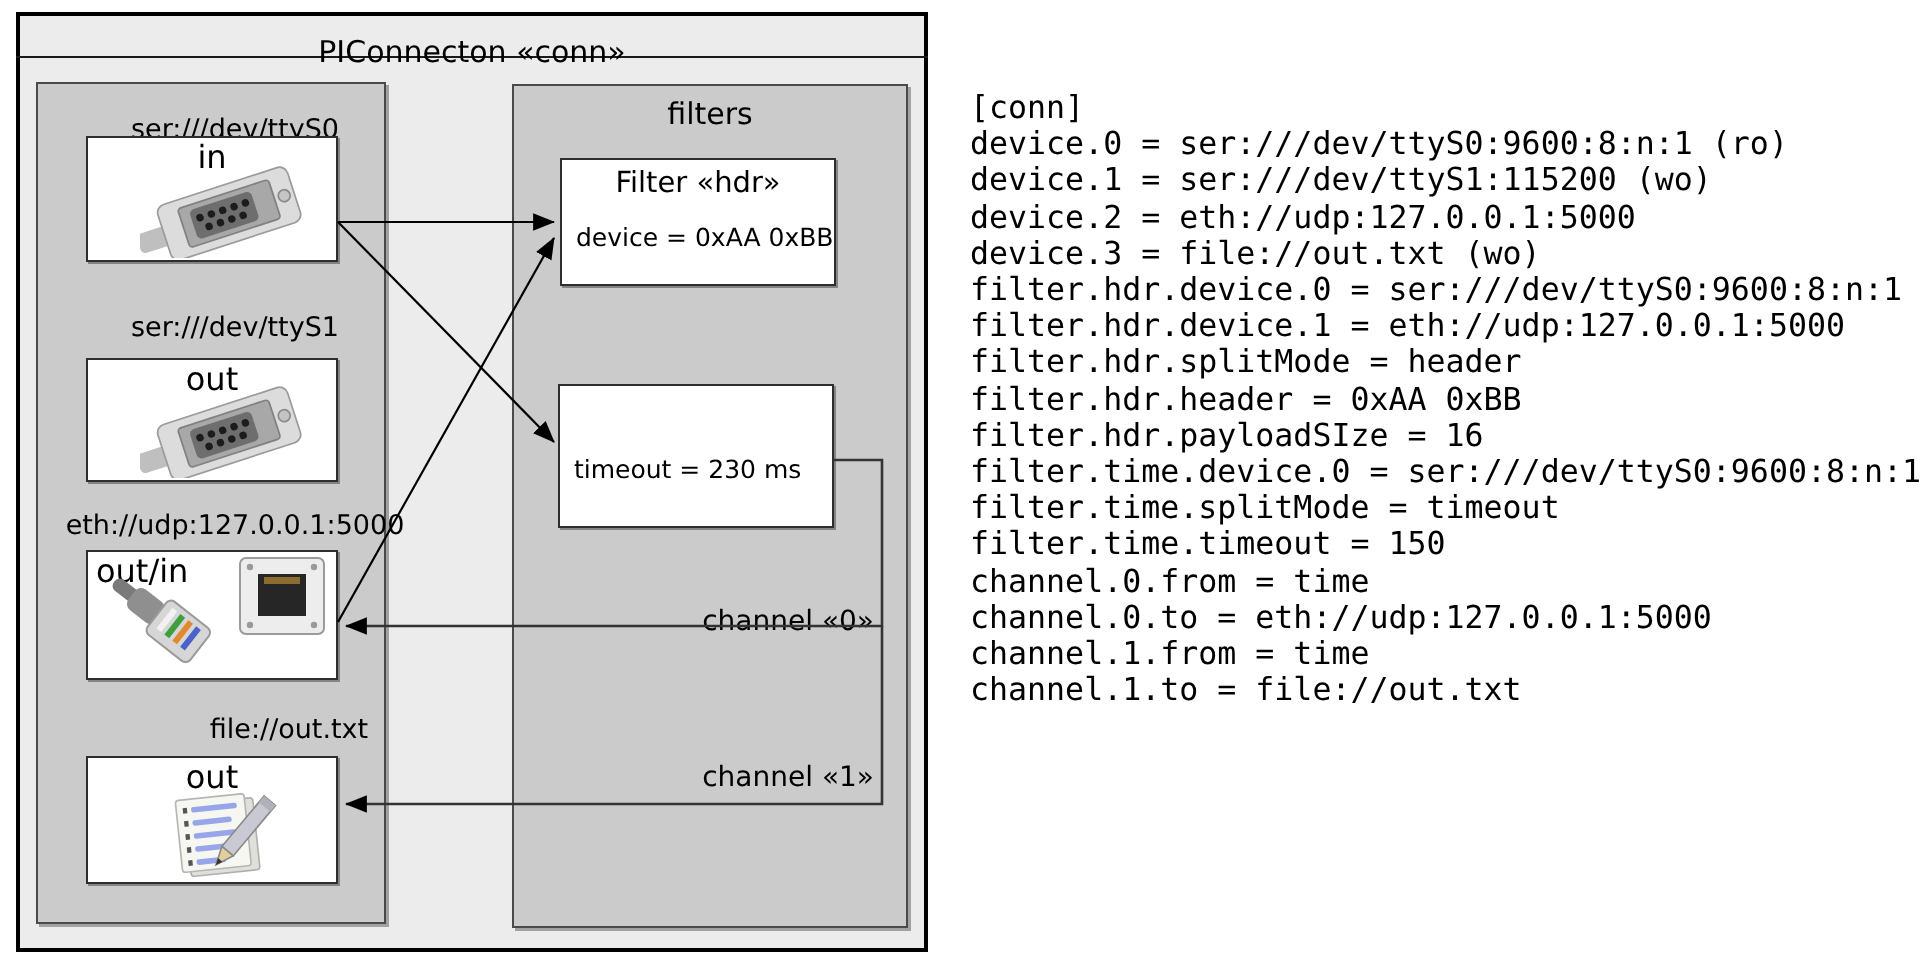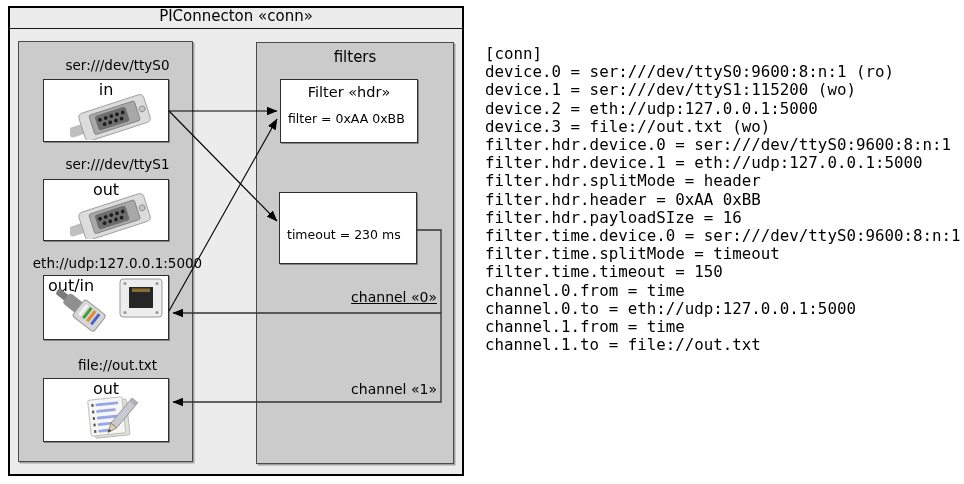--- a/index.html
+++ b/index.html
@@ -5,54 +5,54 @@
   html,body{margin:0;padding:0;background:#fff;}
   #stage{position:relative;width:964px;height:484px;background:#ffffff;
          font-family:"DejaVu Sans", sans-serif;color:#000;overflow:hidden;}
   .abs{position:absolute;}
 
   
   #outer{left:8px;top:6px;width:456px;height:470px;box-sizing:border-box;
          border:2.5px solid #000;background:#ececec;}
   #title-bar{left:8px;top:6px;width:456px;height:23px;box-sizing:border-box;
          border-bottom:1.5px solid #1a1a1a;text-align:center;
-         font-size:15px;padding-top:1px;}
+         font-size:15px;padding-top:11px;}
 
   
   .group{box-sizing:border-box;background:#cbcbcb;border:1.5px solid #4a4a4a;
          box-shadow:1.5px 1.5px 0 rgba(70,70,70,.45);}
   #devices-group{left:18px;top:41px;width:175px;height:421px;}
   #filters-group{left:256px;top:42px;width:198px;height:422px;}
   #filters-label{left:256px;top:48px;width:198px;text-align:center;font-size:15px;}
 
   
   .uri{left:18px;width:199px;text-align:center;font-size:13.5px;white-space:nowrap;}
-  #uri-0{top:57px;} #uri-1{top:156px;} #uri-2{top:255px;} #uri-3{top:357px;}
+  #uri-0{top:57px;} #uri-1{top:156px;} #uri-2{top:255px;} #uri-3{top:357px;padding-left:27px;}
 
   
   .wbox{box-sizing:border-box;background:#fff;border:1.3px solid #2e2e2e;
         box-shadow:1px 1px 0 rgba(0,0,0,.35);}
-  #dev-0{left:43px;top:79px;width:126px;height:63px;}
+  #dev-0{left:43px;top:68px;width:126px;height:63px;}
   #dev-1{left:43px;top:179px;width:126px;height:62px;}
   #dev-2{left:43px;top:275px;width:126px;height:65px;padding-left:44px;}
   #dev-3{left:43px;top:378px;width:126px;height:64px;}
   .dir{position:absolute;top:0;left:0;width:100%;text-align:center;font-size:16px;line-height:19px;}
   .dir-left{text-align:left;padding-left:4px;width:auto;}
 
   
   #filter-hdr{left:280px;top:79px;width:138px;height:64px;}
   #filter-time{left:279px;top:192px;width:138px;height:72px;}
   .ftitle{position:absolute;top:4px;left:0;width:100%;text-align:center;font-size:14.5px;}
   .fattrs{position:absolute;left:7px;font-size:12.5px;line-height:16px;white-space:nowrap;}
   #filter-hdr .fattrs{top:31px;}
   #filter-time .fattrs{top:34px;}
 
   
   .chan{left:300px;width:137px;text-align:right;font-size:14px;white-space:nowrap;}
-  #chan-0{top:289px;text-decoration:underline;} #chan-1{top:381px;}
+  #chan-0{top:303px;} #chan-1{top:381px;}
 
   
   #wires{left:0;top:0;pointer-events:none;}
 
   
   #config-heading{left:485px;top:9px;font-family:"DejaVu Sans Mono", monospace;
         font-size:15.8px;white-space:pre;}
   #config-lines{left:485px;top:45px;margin:0;font-family:"DejaVu Sans Mono", monospace;
         font-size:15.8px;line-height:18.2px;white-space:pre;}
 
@@ -167,21 +167,21 @@
         <rect x="53" y="2" width="9" height="5" fill="#b0b0b8"></rect>
         <polygon points="53,42 62,42 57.5,53" fill="#e3cf9e" stroke="#8a8a8a"></polygon>
         <polygon points="55.8,49 59.2,49 57.5,53" fill="#333"></polygon>
       </g>
     </svg>
   </div>
 
   <div id="filter-hdr" class="abs wbox">
     <div class="ftitle">Filter «hdr»</div>
     <div class="fattrs">
-      <div>filter = 0xAA 0xBB</div>
+      <div>device = 0xAA 0xBB</div>
     </div>
   </div>
 
   <div id="filter-time" class="abs wbox">
     <div class="fattrs">
       <div>timeout = 230 ms</div>
     </div>
   </div>
 
   <div id="chan-0" class="abs chan">channel «0»</div>

